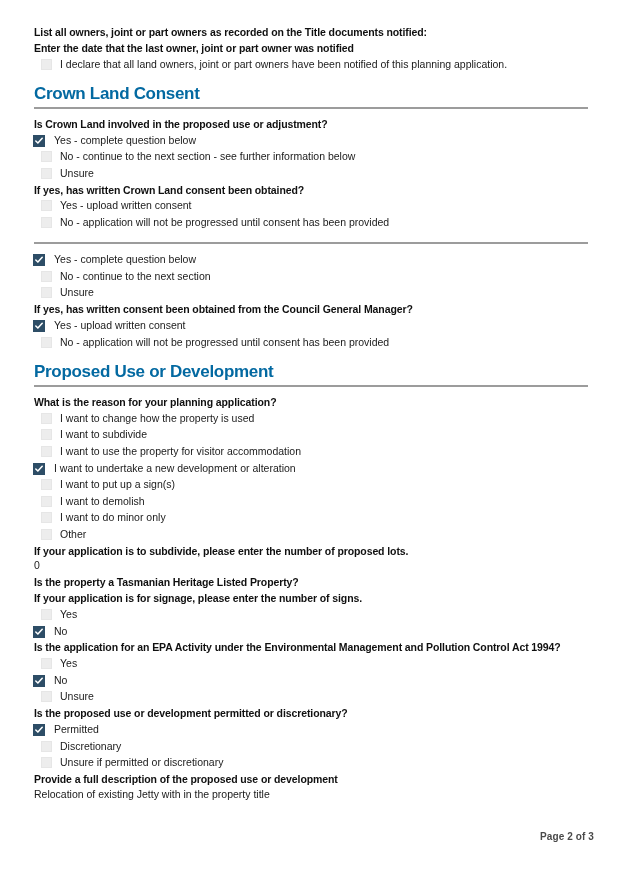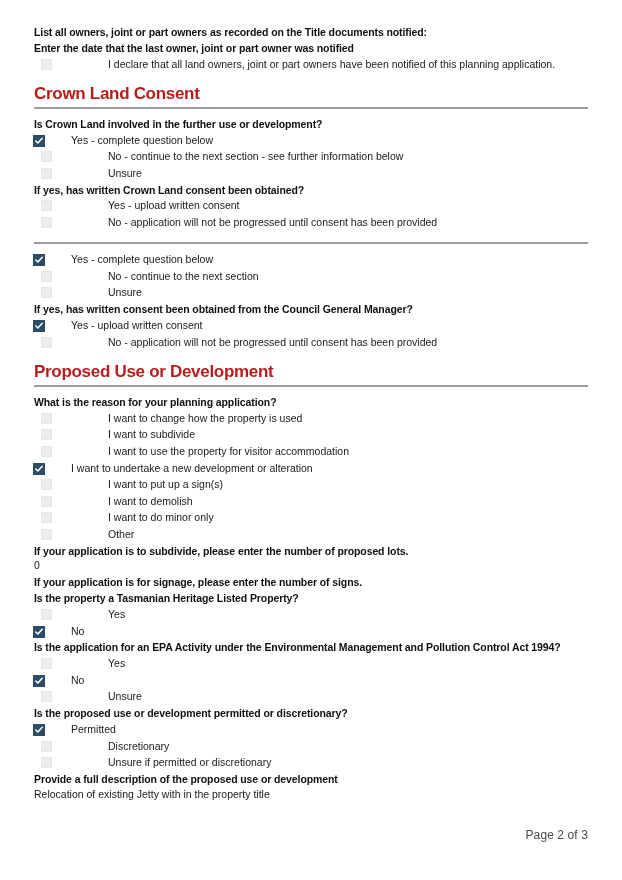--- a/index.html
+++ b/index.html
@@ -46,21 +46,21 @@
     line-height: 1.32;
     margin: 0 0 3px 0;
     color: #1a1a1a;
   }
 
   
   .section-head {
     font-size: 17px;
     font-weight: bold;
     letter-spacing: -0.3px;
-    color: #b91c1c;
+    color: #0369a1;
     margin: 0;
     padding: 0 0 3px 0;
     line-height: 1.18;
   }
   .section-rule {
     height: 2px;
     background: #9c9c9c;
     border: 0;
     margin: 0 0 9px 0;
     width: 100%;
@@ -69,21 +69,21 @@
     margin-top: 13px;
   }
 
   
   .cbrow {
     display: flex;
     align-items: flex-start;
     margin: 0 0 3.5px 0;
     min-height: 13px;
   }
-  .cbrow.indent { padding-left: 7px; gap: 48px; }
+  .cbrow.indent { padding-left: 7px; }
 
   .cb {
     width: 11px;
     height: 11px;
     flex: 0 0 11px;
     background: #ededed;
     border: 1px solid #e6e6e6;
     box-sizing: border-box;
     margin-top: 1px;
     border-radius: 0;
@@ -105,30 +105,31 @@
     height: 8px;
     display: block;
   }
   .cb-label {
     font-size: 10.5px;
     line-height: 1.25;
     color: #1a1a1a;
     padding-left: 8px;
     white-space: nowrap;
   }
-  .cbrow.checked-row .cb-label { padding-left: 26px; }
+  .cbrow.checked-row .cb-label { padding-left: 9px; }
 
   
   .footer {
     position: absolute;
-    right: 34px;
+    right: 28px;
     bottom: 23px;
-    font-size: 12px;
+    font-size: 10px;
     color: #4a4a4a;
     letter-spacing: 0.1px;
+    font-weight: bold;
   }
 </style>
 </head>
 <body>
 
 <div class="page">
   <div class="content">
 
     <div>
       <p class="q">List all owners, joint or part owners as recorded on the Title documents notified:</p>
@@ -137,21 +138,21 @@
       <div class="cbrow indent">
         <span class="cb"></span>
         <span class="cb-label">I declare that all land owners, joint or part owners have been notified of this planning application.</span>
       </div>
     </div>
 
     <div class="section">
       <h2 class="section-head">Crown Land Consent</h2>
       <div class="section-rule"></div>
 
-      <p class="q">Is Crown Land involved in the further use or development?</p>
+      <p class="q">Is Crown Land involved in the proposed use or adjustment?</p>
 
       <div class="cbrow checked-row">
         <span class="cb checked">
           <svg viewBox="0 0 10 10">
               <path d="M1 5 L3.6 7.6 L9 1.6" fill="none" stroke="#ffffff" stroke-width="1.9" stroke-linecap="round" stroke-linejoin="round"></path>
             </svg>
         </span>
         <span class="cb-label">Yes - complete question below</span>
       </div>
       <div class="cbrow indent">
@@ -251,23 +252,23 @@
         <span class="cb-label">I want to do minor only</span>
       </div>
       <div class="cbrow indent">
         <span class="cb"></span>
         <span class="cb-label">Other</span>
       </div>
 
       <p class="q tight">If your application is to subdivide, please enter the number of proposed lots.</p>
       <p class="val">0</p>
 
+      <p class="q">Is the property a Tasmanian Heritage Listed Property?</p>
+
       <p class="q">If your application is for signage, please enter the number of signs.</p>
-
-      <p class="q">Is the property a Tasmanian Heritage Listed Property?</p>
       <div class="cbrow indent">
         <span class="cb"></span>
         <span class="cb-label">Yes</span>
       </div>
       <div class="cbrow checked-row">
         <span class="cb checked">
           <svg viewBox="0 0 10 10">
               <path d="M1 5 L3.6 7.6 L9 1.6" fill="none" stroke="#ffffff" stroke-width="1.9" stroke-linecap="round" stroke-linejoin="round"></path>
             </svg>
         </span>

